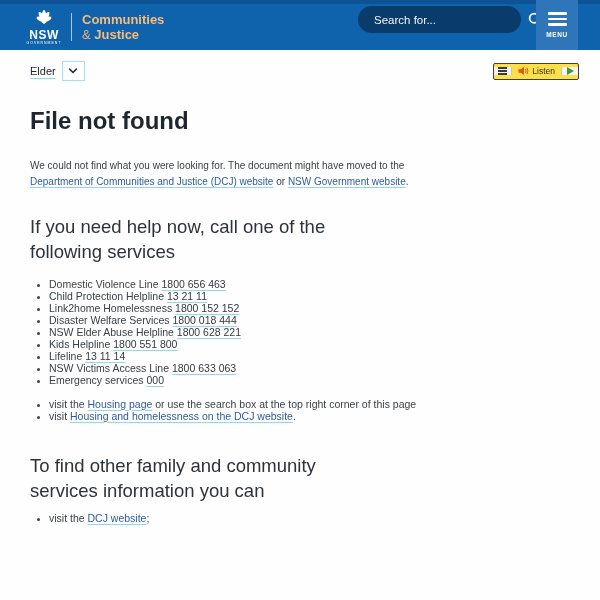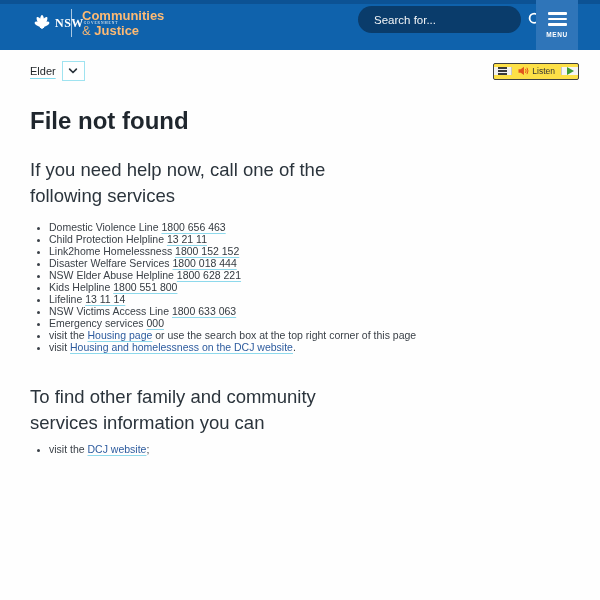--- a/index.html
+++ b/index.html
@@ -3,21 +3,21 @@
 <meta charset="utf-8">
 <style>
   * { margin:0; padding:0; box-sizing:border-box; }
   html,body { width:600px; height:600px; overflow:hidden; background:#fefefe;
               font-family:"Liberation Sans", sans-serif; }
 
   
   .header { position:relative; height:50px; background:#0f62ac; }
   .header-topstrip { position:absolute; top:0; left:0; right:0; height:4px; background:#0c5294; }
   .logo-wrap { position:absolute; left:29px; top:8px; display:flex; align-items:center; }
-  .nsw-logo { display:flex; align-items:center; width:30px;font-family:Liberation Serif, serif; }
+  .nsw-logo { display:flex; flex-direction:column; align-items:center; width:30px; }
   .nsw-logo .nsw-word { color:#fff; font-weight:bold; font-size:12px; line-height:12px; letter-spacing:.5px; }
   .nsw-logo .gov-word { color:#fff; font-size:3.5px; letter-spacing:1px; line-height:5px; }
   .logo-divider { width:1px; height:28px; background:rgba(255,255,255,.65); margin:0 10px 0 12px; }
   .agency { color:#fdba74; font-size:13px; line-height:15px; font-weight:bold; }
   .agency .amp { font-weight:400; opacity:.95; }
 
   .search-pill { position:absolute; left:358px; top:6px; width:163px; height:27px;
                  background:#0a3c6b; border-radius:14px; display:flex; align-items:center; padding:0 12px 0 16px; }
   .search-pill input { flex:1; background:transparent; border:none; outline:none;
                        color:#fff; font-size:11.5px; font-family:"Liberation Sans",sans-serif; }
@@ -62,21 +62,21 @@
   a.phone-link { color:#33393f; text-decoration:underline; text-decoration-color:#8ed9ec;
                  text-underline-offset:2px; cursor:pointer; }
   h2 { font-size:18.5px; line-height:25.5px; font-weight:400; color:#2b343c; width:335px; }
   .h2-help { margin-top:23px; }
   .h2-housing { margin-top:30px; }
   .h2-other { margin-top:31px; }
   ul { list-style:disc; padding-left:19px; color:#3b4148; }
   ul li { font-size:10.5px; line-height:12px; color:#3b4148; }
   ul li::marker { color:#3b4148; font-size:9px; }
   .ul-services { margin-top:13px; }
-  .ul-housing { }
+  .ul-housing { margin-top:12px; }
   .ul-other { margin-top:8px; }
 </style>
 </head>
 <body>
 
 <header class="header">
   <div class="header-topstrip"></div>
 
   <div class="logo-wrap">
     <div class="nsw-logo">
@@ -147,20 +147,21 @@
     </span>
     <span class="seg seg-play">
       <span class="play-tri"></span>
     </span>
   </div>
 </div>
 
 <main class="main">
   <h1>File not found</h1>
 
+  <p class="intro"><span>We could not find what you were looking for. The document might have moved to the </span><a class="blue-link">Department of Communities and Justice (DCJ) website</a><span> or </span><a class="blue-link">NSW Government website</a><span>.</span></p>
 
   <h2 class="h2-help">If you need help now, call one of the following services</h2>
   <ul class="ul-services">
     <li><span>Domestic Violence Line </span><a class="phone-link">1800 656 463</a></li>
     <li><span>Child Protection Helpline </span><a class="phone-link">13 21 11</a></li>
     <li><span>Link2home Homelessness </span><a class="phone-link">1800 152 152</a></li>
     <li><span>Disaster Welfare Services </span><a class="phone-link">1800 018 444</a></li>
     <li><span>NSW Elder Abuse Helpline </span><a class="phone-link">1800 628 221</a></li>
     <li><span>Kids Helpline </span><a class="phone-link">1800 551 800</a></li>
     <li><span>Lifeline </span><a class="phone-link">13 11 14</a></li>

